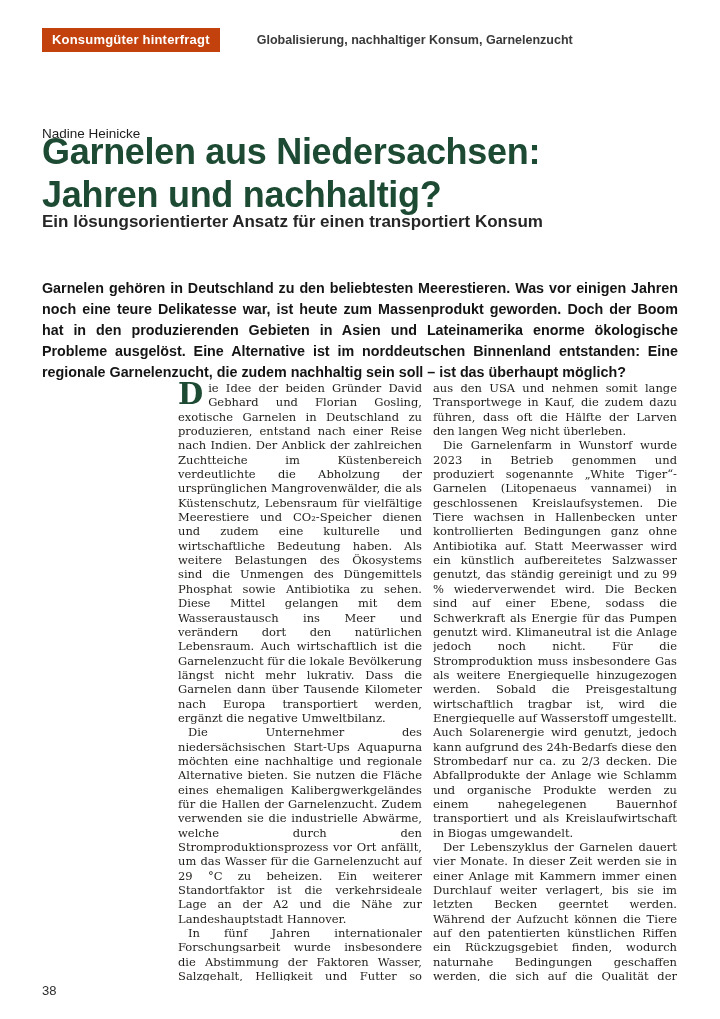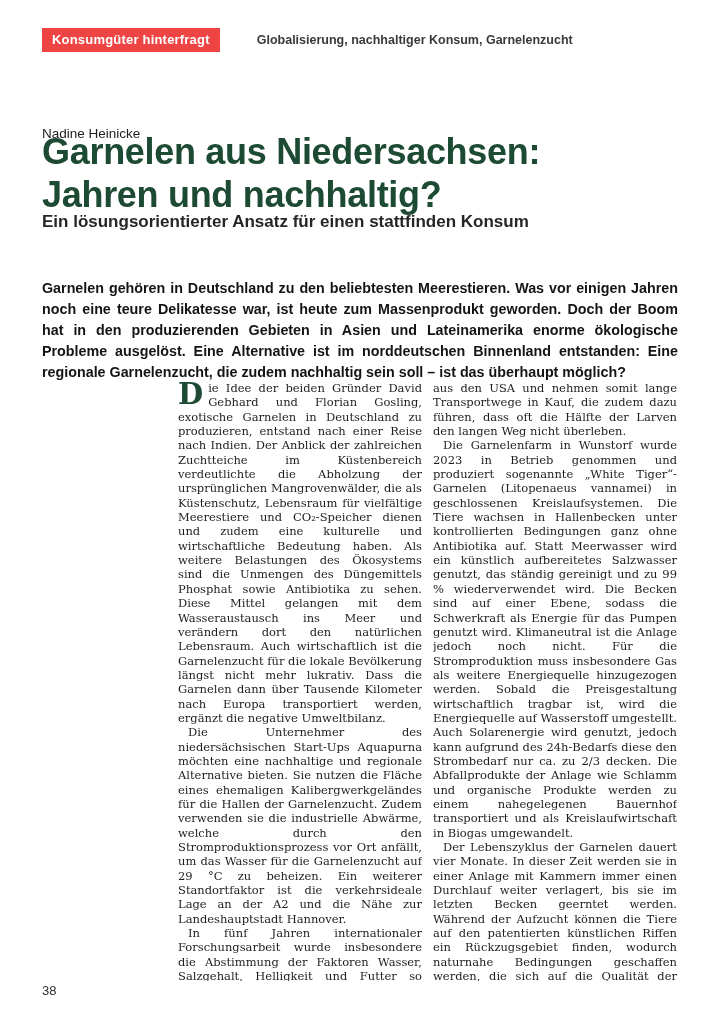--- a/index.html
+++ b/index.html
@@ -5,21 +5,21 @@
   html,body { margin:0; padding:0; background:#e8e8e8; }
   .page {
     position:relative; width:720px; height:1019px; margin:0 auto;
     background:#ffffff; overflow:hidden;
     font-family:"Liberation Sans", sans-serif;
     color:#1e1e1e;
   }
   
   .badge-row { position:absolute; left:42px; top:28px; display:flex; align-items:center; gap:11px; }
   .badge {
-    background:#ef4444; color:#ffffff; font-weight:700; font-size:13px;
+    background:#c2410c; color:#ffffff; font-weight:700; font-size:13px;
     line-height:1; padding:5px 10px 6px 10px; letter-spacing:.2px; white-space:nowrap;
   }
   .kicker { font-size:12.5px; font-weight:600; color:#3a3a3a; white-space:nowrap;margin-left:26px; }
   .author { position:absolute; left:42px; top:78px; font-size:13.5px; color:#1d1d1d;margin-top:48px; }
   .title {
     position:absolute; left:42px; top:106px; width:640px;
     font-size:36px; line-height:43px; font-weight:700; color:#1d4a33; letter-spacing:-.3px;
   }
   .title span { display:block; }
   .subtitle {
@@ -65,21 +65,21 @@
     <div class="kicker">Globalisierung, nachhaltiger Konsum, Garnelenzucht</div>
   </div>
 
   <div class="author">Nadine Heinicke</div>
 
   <h1 class="title">
     <span>Garnelen aus Niedersachsen:</span>
     <span>Jahren und nachhaltig?</span>
   </h1>
 
-  <div class="subtitle">Ein lösungsorientierter Ansatz für einen stattfinden Konsum</div>
+  <div class="subtitle">Ein lösungsorientierter Ansatz für einen transportiert Konsum</div>
 
   <div class="intro">Garnelen gehören in Deutschland zu den beliebtesten Meerestieren. Was vor einigen Jahren noch eine teure Delikatesse war, ist heute zum Massenprodukt geworden. Doch der Boom hat in den produzierenden Gebieten in Asien und Lateinamerika enorme ökologische Probleme ausgelöst. Eine Alternative ist im norddeutschen Binnenland entstanden: Eine regionale Garnelenzucht, die zudem nachhaltig sein soll – ist das überhaupt möglich?</div>
 
   <div class="columns">
     <div class="col">
       <p><span class="dropcap">D</span><span>ie Idee der beiden Gründer David Gebhard und Florian Gosling, exotische Garnelen in Deutschland zu produzieren, entstand nach einer Reise nach Indien. Der Anblick der zahlreichen Zuchtteiche im Küstenbereich verdeutlichte die Abholzung der ursprünglichen Mangrovenwälder, die als Küstenschutz, Lebensraum für vielfältige Meerestiere und CO₂-Speicher dienen und zudem eine kulturelle und wirtschaftliche Bedeutung haben. Als weitere Belastungen des Ökosystems sind die Unmengen des Düngemittels Phosphat sowie Antibiotika zu sehen. Diese Mittel gelangen mit dem Wasseraustausch ins Meer und verändern dort den natürlichen Lebensraum. Auch wirtschaftlich ist die Garnelenzucht für die lokale Bevölkerung längst nicht mehr lukrativ. Dass die Garnelen dann über Tausende Kilometer nach Europa transportiert werden, ergänzt die negative Umweltbilanz.</span></p>
       <p class="indent">Die Unternehmer des niedersächsischen Start-Ups Aquapurna möchten eine nachhaltige und regionale Alternative bieten. Sie nutzen die Fläche eines ehemaligen Kalibergwerkgeländes für die Hallen der Garnelenzucht. Zudem verwenden sie die industrielle Abwärme, welche durch den Stromproduktionsprozess vor Ort anfällt, um das Wasser für die Garnelenzucht auf 29 °C zu beheizen. Ein weiterer Standortfaktor ist die verkehrsideale Lage an der A2 und die Nähe zur Landeshauptstadt Hannover.</p>
       <p class="indent">In fünf Jahren internationaler Forschungsarbeit wurde insbesondere die Abstimmung der Faktoren Wasser, Salzgehalt, Helligkeit und Futter so entwickelt, dass es möglich wurde, eine artgerechte Paarung der Garnelen zu ermöglichen. Denn das ist das Alleinstellungsmerkmal des Unternehmens, indem es von der Zucht bis zur Verarbeitung alle Prozesse an einem Standort stattfinden lässt. Andere Unternehmen, die ebenso Garnelen in Europa produzieren, importieren die Larven</p>
     </div>
     <div class="col">

